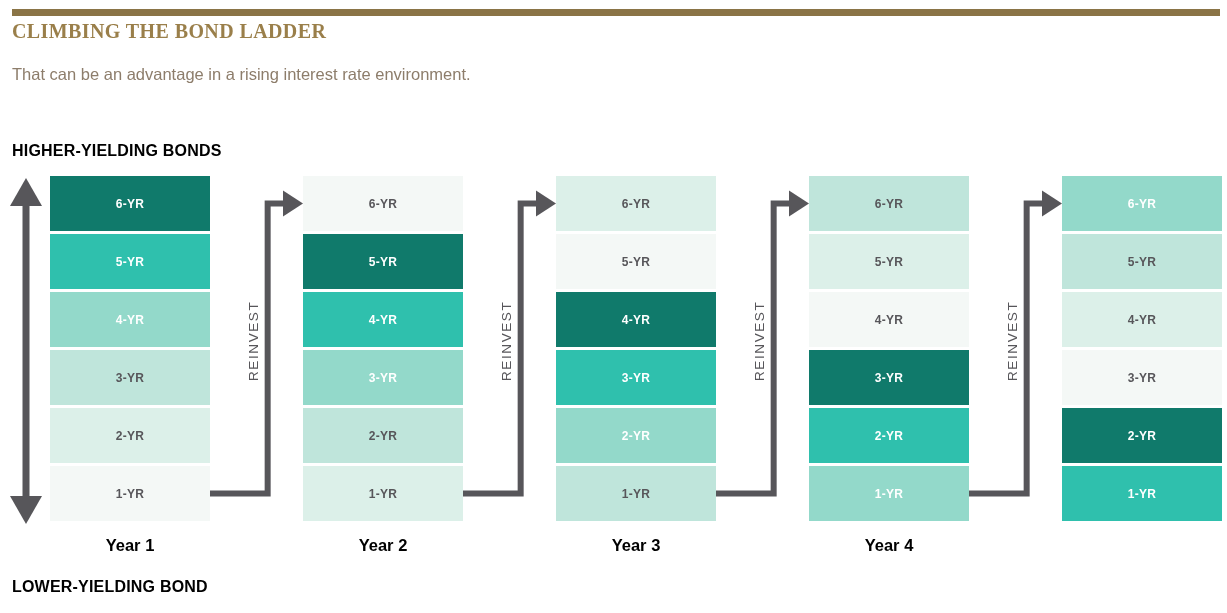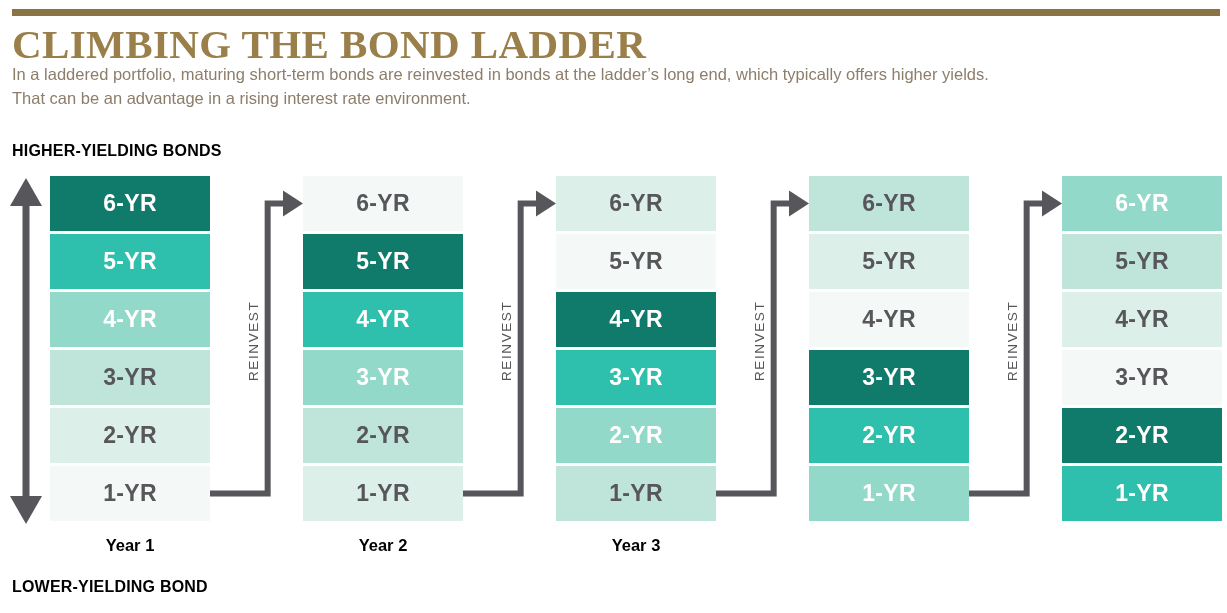--- a/index.html
+++ b/index.html
@@ -24,21 +24,21 @@
     top: 9px;
     width: 1208px;
     height: 7px;
     background: #8a7446;
   }
   #page-title {
     position: absolute;
     left: 12px;
     top: 20px;
     font-family: "Liberation Serif", "DejaVu Serif", serif;
-    font-size: 41px;
+    font-size: 20px;
     font-weight: 700;
     letter-spacing: 0.4px;
     color: #9a7f4a;
     white-space: nowrap;
   }
   #deck {
     position: absolute;
     left: 12px;
     top: 62px;
     width: 1190px;
@@ -86,21 +86,21 @@
     height: 350px;
   }
   .rung {
     position: absolute;
     left: 0;
     width: 160px;
     height: 55px;
     display: flex;
     align-items: center;
     justify-content: center;
-    font-size: 23px;
+    font-size: 12px;
     font-weight: 700;
     letter-spacing: 0.3px;
     box-sizing: border-box;
   }
   .year-caption {
     position: absolute;
     top: 360px;
     width: 160px;
     text-align: center;
     font-size: 16.5px;
@@ -136,21 +136,20 @@
   }
 </style>
 </head>
 <body>
 
 <div id="gold-rule"></div>
 
 <div id="page-title">CLIMBING THE BOND LADDER</div>
 
 <div id="deck">
-  <div>In a laddered portfolio, maturing short-term bonds are reinvested in bonds at the ladder’s long end, which typically offers higher yields.</div>
   <div>That can be an advantage in a rising interest rate environment.</div>
 </div>
 
 <div class="yield-label" id="higher-yield-label">HIGHER-YIELDING BONDS</div>
 
 <div class="yield-label" id="lower-yield-label">LOWER-YIELDING BOND</div>
 
 <svg id="yield-axis-arrow" viewBox="0 0 40 350" xmlns="http://www.w3.org/2000/svg">
   <line x1="20" y1="26" x2="20" y2="324" stroke="#57565a" stroke-width="7"></line>
   <polygon points="20,2 36,30 4,30" fill="#57565a"></polygon>
@@ -206,20 +205,21 @@
       </svg>
       <div class="reinvest-label" style="left: 35.66px; top: 205px;">REINVEST</div>
     </div>
     <div class="year-column" style="left: 809px;">
       <div class="rung shade-3" style="top: 0px;">6-YR</div>
       <div class="rung shade-4" style="top: 58px;">5-YR</div>
       <div class="rung shade-5" style="top: 116px;">4-YR</div>
       <div class="rung shade-0" style="top: 174px;">3-YR</div>
       <div class="rung shade-1" style="top: 232px;">2-YR</div>
       <div class="rung shade-2" style="top: 290px;">1-YR</div>
+      <div class="year-caption">Year 4</div>
     </div>
     <div class="reinvest-connector" style="left: 969px; width: 93px;">
       <svg viewBox="0 0 93 350" width="93" height="350" style="position: absolute; left: 0px; top: 0px;">
         <path d="M 0 317.5 L 57.66 317.5 L 57.66 27.5 L 77 27.5" fill="none" stroke="#57565a" stroke-width="6"></path>
         <polygon points="93,27.5 73,14.5 73,40.5" fill="#57565a"></polygon>
       </svg>
       <div class="reinvest-label" style="left: 35.66px; top: 205px;">REINVEST</div>
     </div>
     <div class="year-column" style="left: 1062px;">
       <div class="rung shade-2" style="top: 0px;">6-YR</div>

